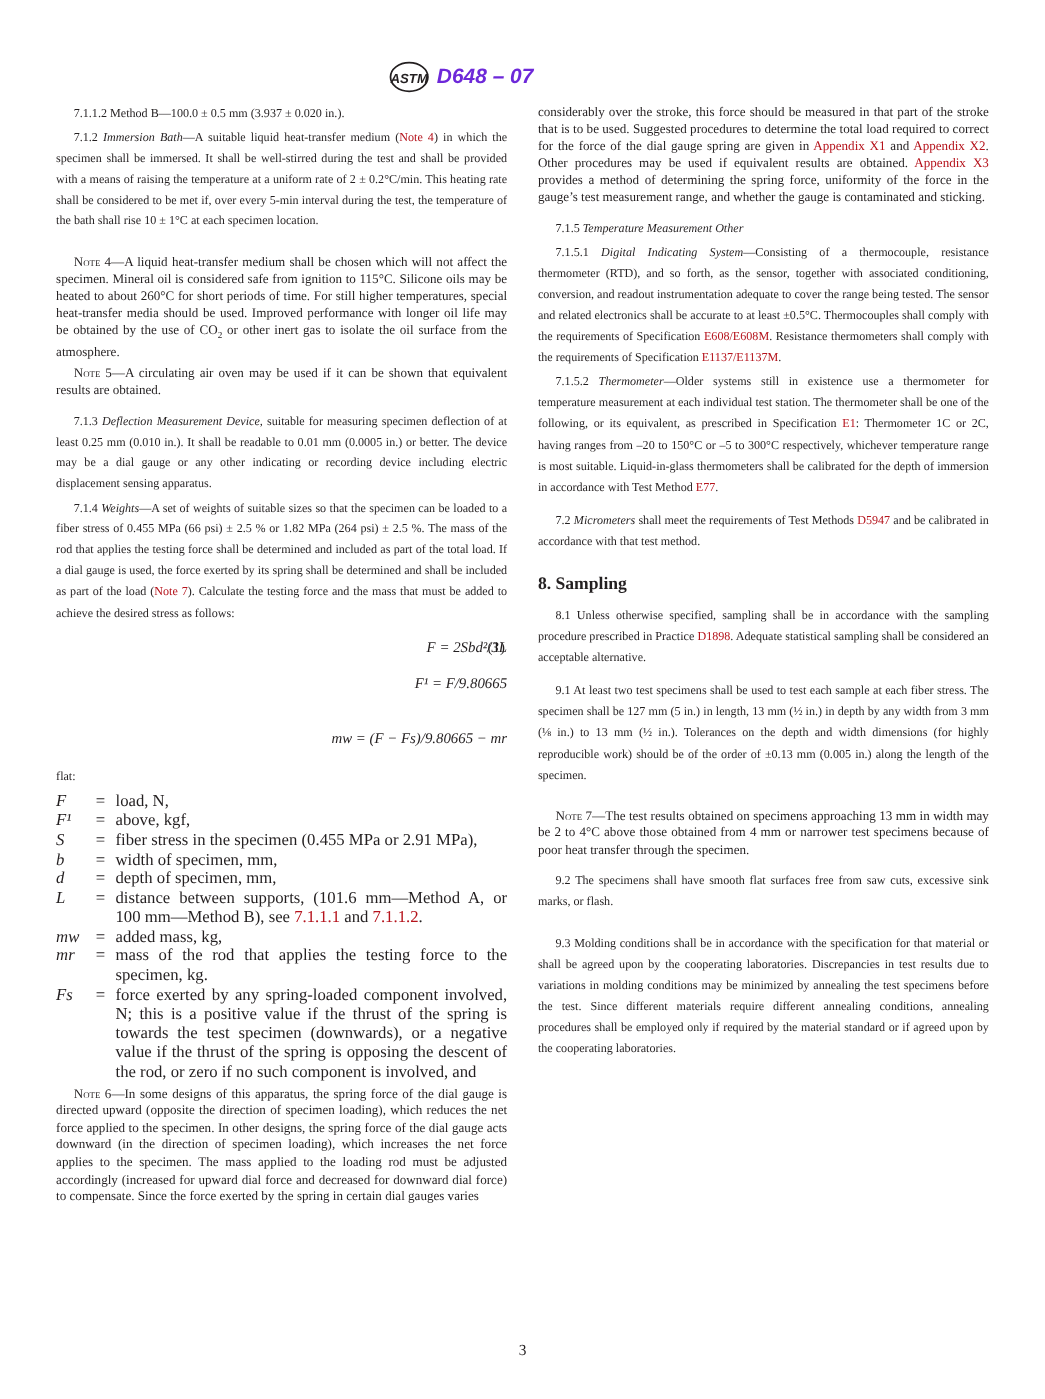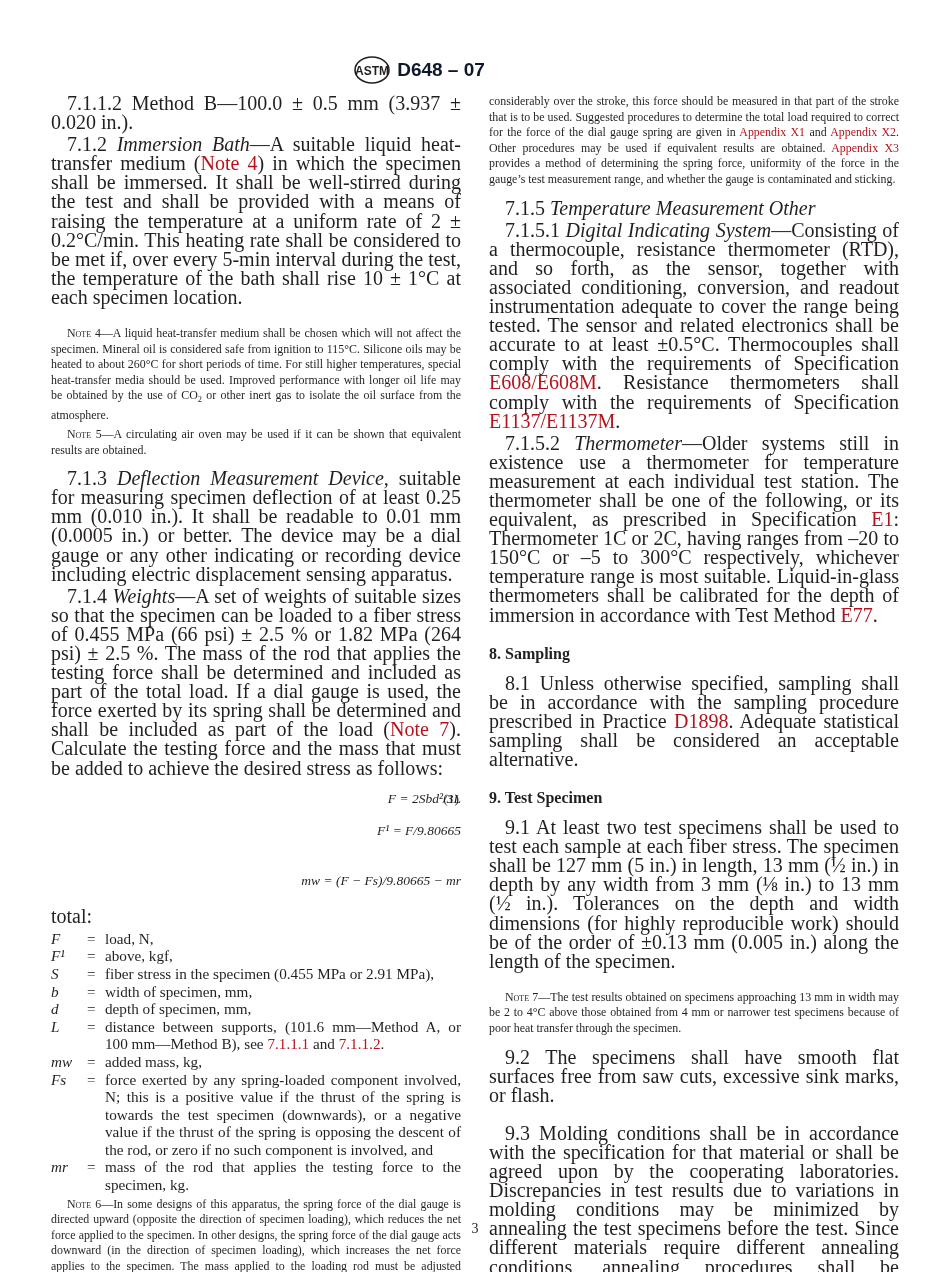--- a/index.html
+++ b/index.html
@@ -1,26 +1,26 @@
 <!DOCTYPE html>
 <html><head>
 <meta charset="utf-8">
 <style>
   html, body { margin:0; padding:0; background:#ffffff; }
   body { width:950px; height:1272px; position:relative; overflow:hidden;
          font-family:"Liberation Serif", serif; color:#231f20; }
-  .header { position:absolute; top:55px; left:0; width:838px; text-align:center; }
+  .header { position:absolute; top:55px; left:0; width:838px; text-align:center;font-style:italic; }
   .header-inner { display:inline-flex; align-items:center; gap:6px; }
   .logo { width:38px; height:30px; }
-  .doc-id { font-family:"Liberation Sans", sans-serif; font-weight:bold; font-size:19px; color:#0f172a; }
+  .doc-id { font-family:"Liberation Sans", sans-serif; font-weight:bold; font-size:19px; color:#6d28d9; }
   .col { position:absolute; top:94px; }
   .col-left { left:51px; width:410px; }
   .col-right { left:489px; width:410px; }
   p { margin:0; text-align:justify; }
-  .body { font-size:20px; line-height:19.1px; text-indent:16px; }
+  .body { font-size:11px; line-height:19.1px; text-indent:16px; }
   .note { font-size:11.9px; line-height:15.6px; text-indent:16px; }
   .sc { font-variant:small-caps; }
   .link { color:#b5121b; }
   .mt-s { margin-top:3px; }
   .mt-m { margin-top:11px; }
   .mt-l { margin-top:19px; }
   h3 { font-size:16px; font-weight:bold; margin:0; line-height:19px; }
   .eq { position:relative; font-style:italic; font-size:13.5px; height:30px; line-height:30px; }
   .eq span.c { position:absolute; left:0; right:0; text-align:right; }
   .eq span.num { position:absolute; right:2px; font-style:normal; }
@@ -62,21 +62,21 @@
     <span class="c">F = 2Sbd²/3L</span>
     <span class="num">(1)</span>
   </div>
   <div class="eq" style="margin-top:2px;">
     <span class="c">F¹ = F/9.80665</span>
   </div>
   <div class="eq" style="margin-top:20px;">
     <span class="c">mw = (F − Fs)/9.80665 − mr</span>
   </div>
 
-  <p class="body mt-m" style="text-indent:0">total:</p>
+  <p class="body mt-m" style="text-indent:0">flat:</p>
 
   <table class="defs" style="margin-top:4px;">
     <tbody>
         <tr>
           <td class="sym">F</td>
           <td class="eqs">=</td>
           <td class="txt">load, N,</td>
         </tr>
     <tr>
           <td class="sym">F¹</td>
@@ -102,50 +102,50 @@
           <td class="sym">L</td>
           <td class="eqs">=</td>
           <td class="txt"><span>distance between supports, (101.6 mm—Method A, or 100 mm—Method B), see </span><a class="link">7.1.1.1</a><span> and </span><a class="link">7.1.1.2</a><span>.</span></td>
         </tr>
     <tr>
           <td class="sym">mw</td>
           <td class="eqs">=</td>
           <td class="txt">added mass, kg,</td>
         </tr>
     <tr>
+          <td class="sym">mr</td>
+          <td class="eqs">=</td>
+          <td class="txt">mass of the rod that applies the testing force to the specimen, kg.</td>
+        </tr>
+    <tr>
           <td class="sym">Fs</td>
           <td class="eqs">=</td>
           <td class="txt">force exerted by any spring-loaded component involved, N; this is a positive value if the thrust of the spring is towards the test specimen (downwards), or a negative value if the thrust of the spring is opposing the descent of the rod, or zero if no such component is involved, and</td>
-        </tr>
-    <tr>
-          <td class="sym">mr</td>
-          <td class="eqs">=</td>
-          <td class="txt">mass of the rod that applies the testing force to the specimen, kg.</td>
         </tr>
   </tbody>
     </table>
 
   <p class="note mt-s"><span class="sc">Note 6</span><span>—In some designs of this apparatus, the spring force of the dial gauge is directed upward (opposite the direction of specimen loading), which reduces the net force applied to the specimen. In other designs, the spring force of the dial gauge acts downward (in the direction of specimen loading), which increases the net force applies to the specimen. The mass applied to the loading rod must be adjusted accordingly (increased for upward dial force and decreased for downward dial force) to compensate. Since the force exerted by the spring in certain dial gauges varies</span></p>
 </div>
 
 <div class="col col-right">
   <p class="note" style="text-indent:0"><span>considerably over the stroke, this force should be measured in that part of the stroke that is to be used. Suggested procedures to determine the total load required to correct for the force of the dial gauge spring are given in </span><a class="link">Appendix X1</a><span> and </span><a class="link">Appendix X2</a><span>. Other procedures may be used if equivalent results are obtained. </span><a class="link">Appendix X3</a><span> provides a method of determining the spring force, uniformity of the force in the gauge’s test measurement range, and whether the gauge is contaminated and sticking.</span></p>
 
   <p class="body mt-m"><span>7.1.5 </span><i>Temperature Measurement Other</i></p>
 
   <p class="body mt-s"><span>7.1.5.1 </span><i>Digital Indicating System</i><span>—Consisting of a thermocouple, resistance thermometer (RTD), and so forth, as the sensor, together with associated conditioning, conversion, and readout instrumentation adequate to cover the range being tested. The sensor and related electronics shall be accurate to at least ±0.5°C. Thermocouples shall comply with the requirements of Specification </span><a class="link">E608/E608M</a><span>. Resistance thermometers shall comply with the requirements of Specification </span><a class="link">E1137/E1137M</a><span>.</span></p>
 
   <p class="body mt-s"><span>7.1.5.2 </span><i>Thermometer</i><span>—Older systems still in existence use a thermometer for temperature measurement at each individual test station. The thermometer shall be one of the following, or its equivalent, as prescribed in Specification </span><a class="link">E1</a><span>: Thermometer 1C or 2C, having ranges from –20 to 150°C or –5 to 300°C respectively, whichever temperature range is most suitable. Liquid-in-glass thermometers shall be calibrated for the depth of immersion in accordance with Test Method </span><a class="link">E77</a><span>.</span></p>
 
+  <p class="body mt-m"><span>7.2 </span><i>Micrometers</i><span> shall meet the requirements of Test Methods </span><a class="link">D5947</a><span> and be calibrated in accordance with that test method.</span></p>
 
   <h3 class="mt-l">8.  Sampling</h3>
 
   <p class="body mt-m"><span>8.1  Unless otherwise specified, sampling shall be in accordance with the sampling procedure prescribed in Practice </span><a class="link">D1898</a><span>. Adequate statistical sampling shall be considered an acceptable alternative.</span></p>
 
-  <h3 class="mt-l">9.  Test Specimen</h3>
 
   <p class="body mt-m">9.1  At least two test specimens shall be used to test each sample at each fiber stress. The specimen shall be 127 mm (5 in.) in length, 13 mm (½ in.) in depth by any width from 3 mm (⅛ in.) to 13 mm (½ in.). Tolerances on the depth and width dimensions (for highly reproducible work) should be of the order of ±0.13 mm (0.005 in.) along the length of the specimen.</p>
 
   <p class="note mt-l"><span class="sc">Note 7</span><span>—The test results obtained on specimens approaching 13 mm in width may be 2 to 4°C above those obtained from 4 mm or narrower test specimens because of poor heat transfer through the specimen.</span></p>
 
   <p class="body mt-m">9.2  The specimens shall have smooth flat surfaces free from saw cuts, excessive sink marks, or flash.</p>
 
   <p class="body mt-l">9.3  Molding conditions shall be in accordance with the specification for that material or shall be agreed upon by the cooperating laboratories. Discrepancies in test results due to variations in molding conditions may be minimized by annealing the test specimens before the test. Since different materials require different annealing conditions, annealing procedures shall be employed only if required by the material standard or if agreed upon by the cooperating laboratories.</p>
 </div>
 

